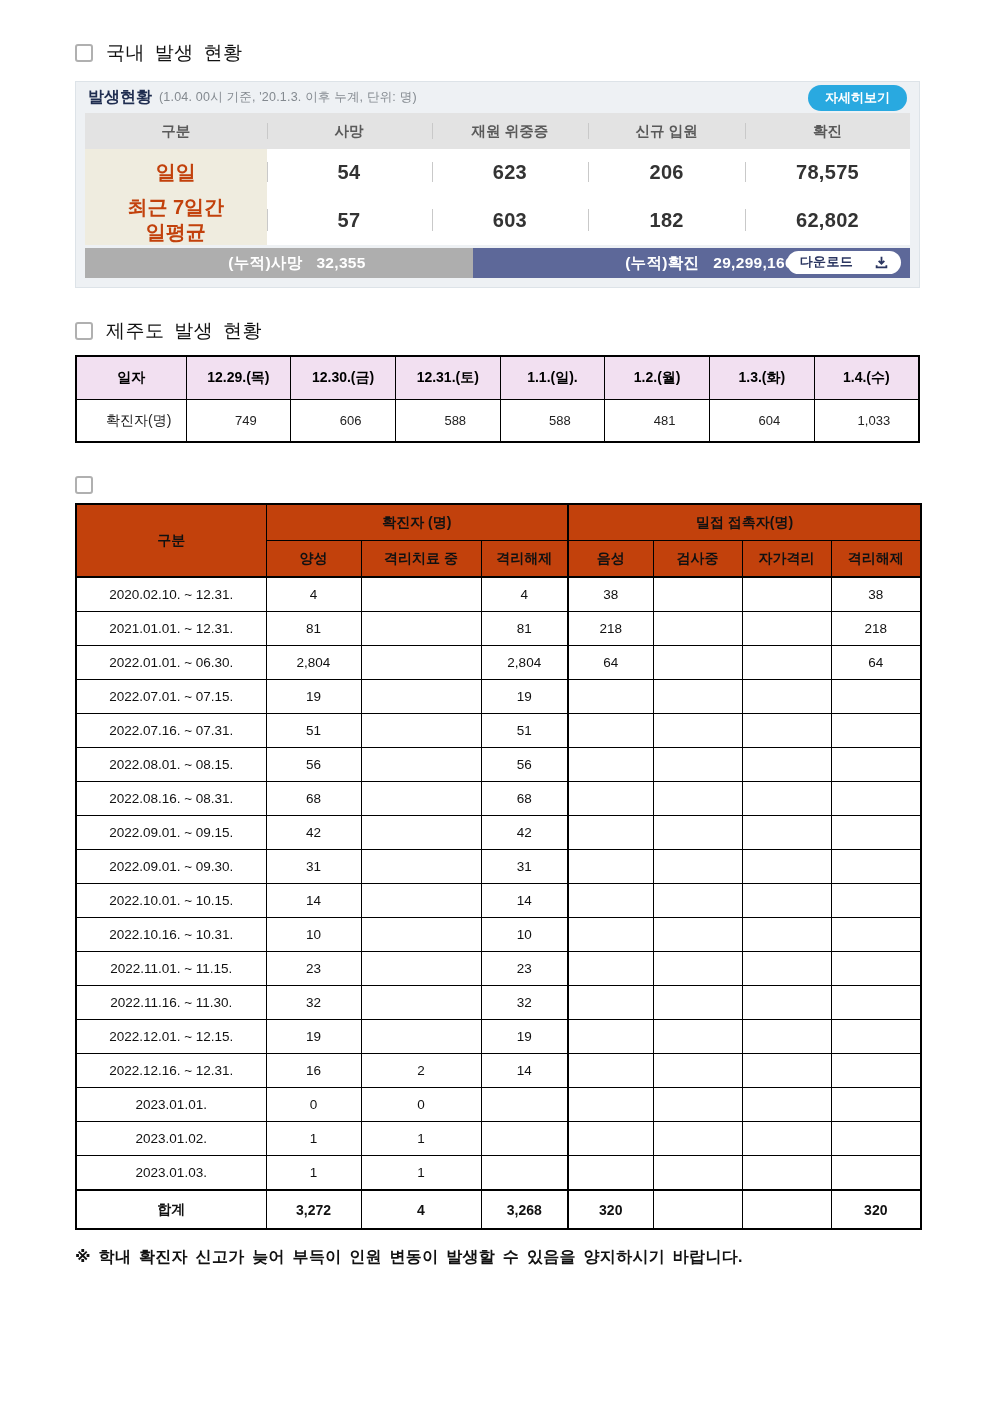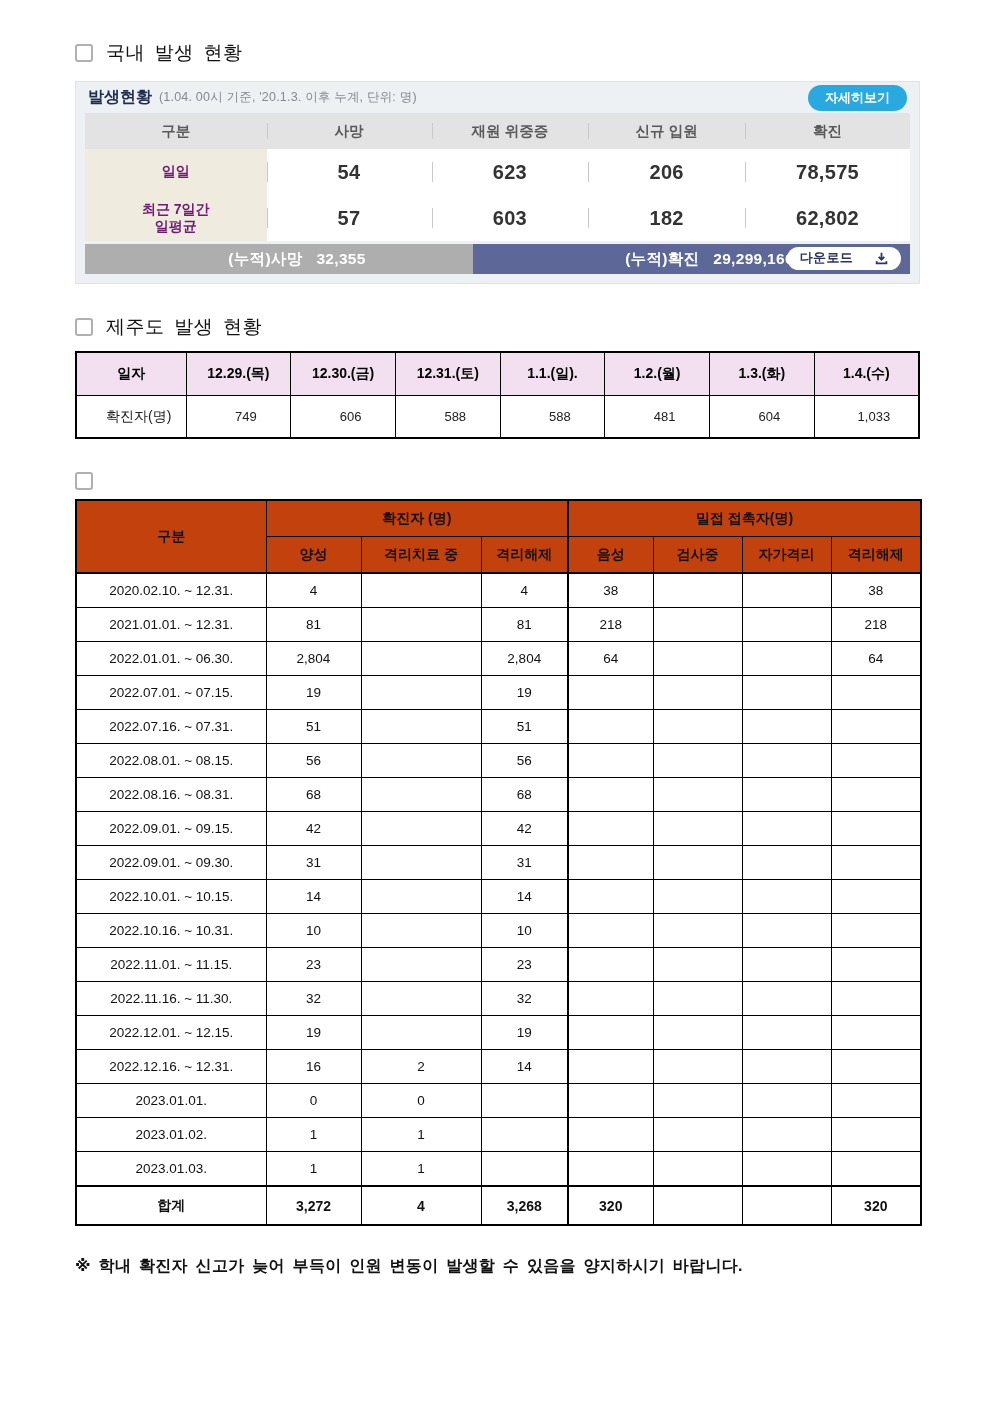--- a/index.html
+++ b/index.html
@@ -15,21 +15,21 @@
   .t1 { width: 845px; background: #eef1f4; border: 1px solid #dde3e8; box-sizing: border-box; margin-top: 15px; padding: 0 9px 9px 9px; }
   .t1-head { display: flex; align-items: center; height: 31px; padding: 0 3px; }
   .t1-title { font-size: 16px; font-weight: bold; color: #1f2d50; margin-right: 7px; }
   .t1-sub { font-size: 12.5px; color: #848a90; letter-spacing: 0.2px; }
   .t1-btn { margin-left: auto; background: #29a9e0; color: #fff; font-size: 13px; font-weight: bold; padding: 4px 17px; border-radius: 14px; cursor: pointer; }
   .t1-grid { width: 100%; border-collapse: collapse; table-layout: fixed; }
   .t1-grid th, .t1-grid td { position: relative; text-align: center; padding: 0; }
   .t1-grid tr > *:not(:first-child)::before { content: ""; position: absolute; left: 0; top: 28%; height: 44%; width: 1px; background: #c9c9c9; }
   .t1-colhead th { background: #e3e3e3; height: 36px; font-size: 14.5px; font-weight: bold; color: #5a5a5a; }
   .t1-row td { background: #ffffff; height: 46px; }
-  .t1-row .t1-label { background: #efecdf; font-size: 14px; font-weight: bold; color: #701a75; white-space: pre-line; line-height: 1.25; }
+  .t1-row .t1-label { background: #efecdf; font-size: 20px; font-weight: bold; color: #c2410c; white-space: pre-line; line-height: 1.25; }
   .t1-row .t1-val { font-size: 20px; font-weight: bold; color: #333; letter-spacing: 0.3px; }
   .t1-footer { display: flex; margin-top: 3px; height: 30px; }
   .t1-footer .f-seg { display: flex; align-items: center; justify-content: center; color: #fff; font-weight: bold; font-size: 15.5px; letter-spacing: 0.3px; padding-left: 36px; }
   .f-gray { background: #aeaeae; width: 352px; }
   .f-blue { background: #5d6899; flex: 1; position: relative; }
   .f-seg .f-num { margin-left: 14px; }
   .dl-pill { position: absolute; right: 9px; top: 3px; display: flex; align-items: center; gap: 22px; background: #fff; color: #2a3560; font-size: 13px; font-weight: bold; padding: 2px 13px 3px 13px; border-radius: 13px; cursor: pointer; }
   
   .t2 { width: 845px; border-collapse: collapse; table-layout: fixed; border: 2px solid #000; margin-top: 11px; }
   .t2 th, .t2 td { border: 1px solid #000; text-align: center; }
@@ -39,21 +39,21 @@
   
   .t3 { width: 845px; border-collapse: collapse; table-layout: fixed; border: 2px solid #000; margin-top: 9px; }
   .t3 th, .t3 td { border: 1px solid #000; text-align: center; color: #111; }
   .t3 thead th { background: #c2410c; font-size: 14px; font-weight: bold; height: 33px; }
   .t3 thead { border-bottom: 2px solid #000; }
   .t3 th.gsep, .t3 td:nth-child(5), .t3 tr.total td:nth-child(5) { border-left: 2px solid #000; }
   .t3 thead tr.subrow th:nth-child(4) { border-left: 2px solid #000; }
   .t3 tbody td { height: 31px; font-size: 13.5px; }
   .t3 tr.total td { border-top: 2px solid #000; height: 35px; font-size: 14px; font-weight: bold; }
   
-  .footnote { margin-top: 30px; font-size: 16px; font-weight: bold; color: #111; letter-spacing: 0.3px; word-spacing: 3px; }
+  .footnote { margin-top: 17px; font-size: 16px; font-weight: bold; color: #111; letter-spacing: 0.3px; word-spacing: 3px; }
 </style>
 </head>
 <body>
 
 <div class="page">
 
   <div class="section-title">
     <span class="bullet"></span>
     <span>국내 발생 현황</span>
   </div>

